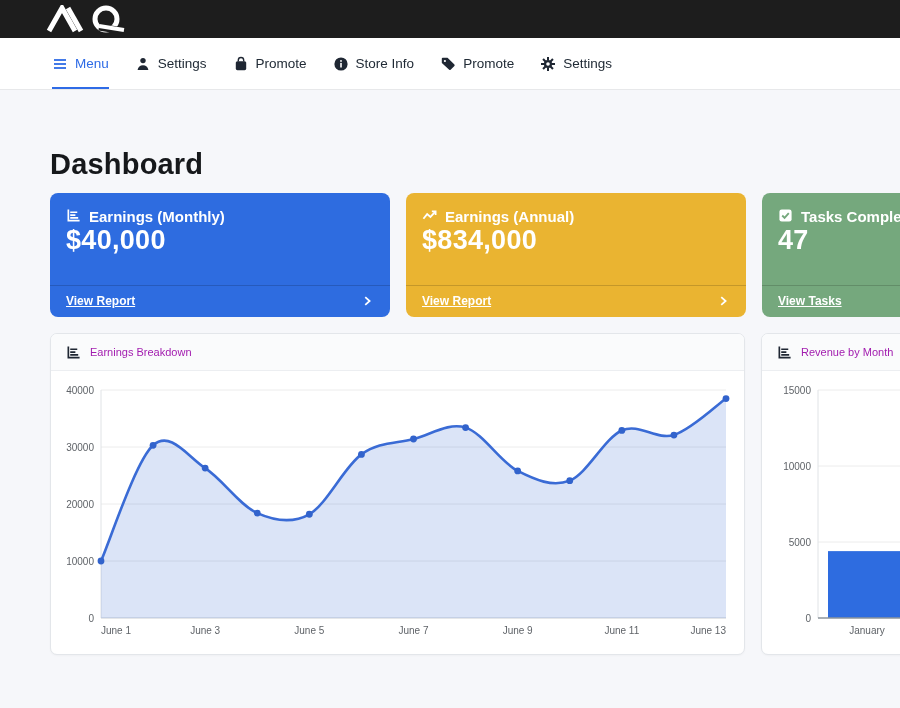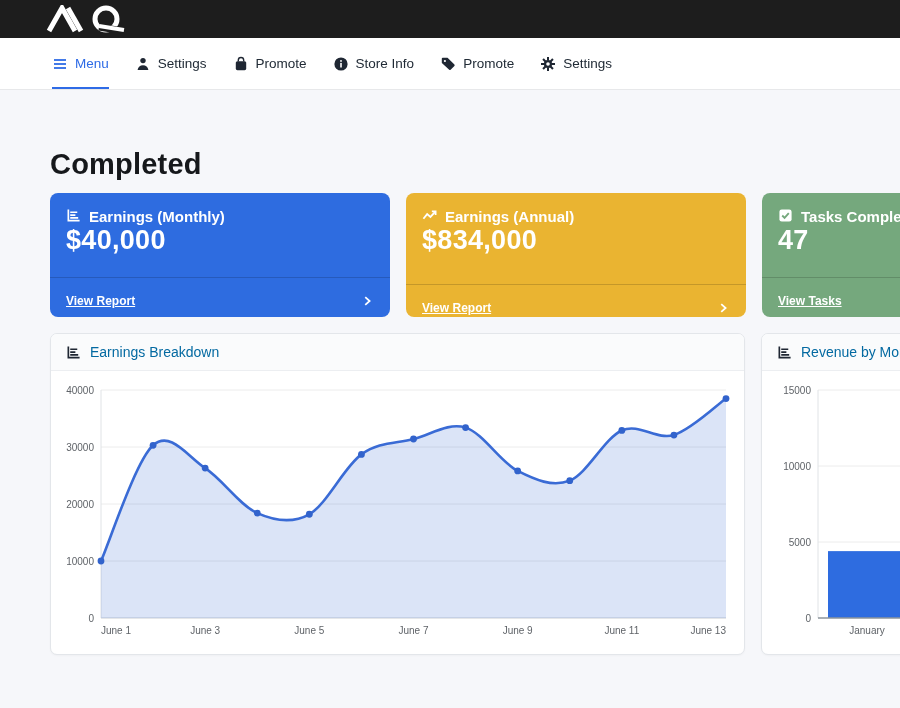--- a/index.html
+++ b/index.html
@@ -39,36 +39,36 @@
     width:340px; height:124px; border-radius:8px; color:#fff;
     display:flex; flex-direction:column; flex-shrink:0; overflow:hidden;
   }
   .stat-card.blue   { background:#2e6ce0; }
   .stat-card.yellow { background:#eab431;gap:28px; }
   .stat-card.green  { background:#75a87d; }
   .stat-body { padding:15px 16px 0; }
   .stat-title { display:flex; align-items:flex-start; gap:8px; font-size:15px; font-weight:700; }
   .stat-value { font-size:27px; font-weight:700; letter-spacing:.3px; }
   .stat-footer {
-    margin-top:auto; padding:16px 16px 9px; border-top:1px solid rgba(0,0,0,0.16);
+    margin-top:auto; padding:8px 16px 9px; border-top:1px solid rgba(0,0,0,0.16);
     display:flex; align-items:center; justify-content:space-between;
   }
   .stat-link { font-size:12px; font-weight:700; color:#fff; text-decoration:underline; cursor:pointer; }
   
   .chart-card {
     background:#fff; border:1px solid #e3e6ea; border-radius:7px;
     flex-shrink:0; overflow:hidden;
     box-shadow:0 1px 2px rgba(0,0,0,0.03);
   }
   .chart-card.wide  { width:695px; height:322px; }
   .chart-card.narrow{ width:340px; height:322px; }
   .chart-header {
     height:37px; background:#fafbfc; border-bottom:1px solid #eceef1;
     display:flex; align-items:center; gap:9px; padding:0 15px;
-    font-size:14px; color:#0369a1;
+    font-size:11px; color:#a21caf;
   }
   .chart-body { padding:11px 10px 8px 12px; }
 </style>
 </head>
 <body>
 
 <div class="topbar">
   <svg width="92" height="28" viewBox="0 0 92 28" fill="none">
     <polyline points="4,26 17,3 30,26" stroke="#fff" stroke-width="5" fill="none"></polyline>
     <line x1="23" y1="3" x2="36" y2="26" stroke="#fff" stroke-width="5"></line>
@@ -132,21 +132,21 @@
         <circle cx="8" cy="8" r="4.1"></circle>
       </g>
       <circle cx="8" cy="8" r="1.8" fill="#fff"></circle>
     </svg>
     <span>Settings</span>
   </div>
 </div>
 
 <div class="content">
 
-  <h1 class="page-title">Completed</h1>
+  <h1 class="page-title">Dashboard</h1>
 
   <div class="row cards-row">
 
     <div class="stat-card blue">
       <div class="stat-body">
         <div class="stat-title">
           <svg width="15" height="15" viewBox="0 0 16 16">
             <path d="M2.5 1.5v12h12" stroke="#fff" stroke-width="1.8" fill="none"></path>
             <g stroke="#fff" stroke-width="1.8">
                 <line x1="4.5" y1="4.5" x2="12" y2="4.5"></line>

